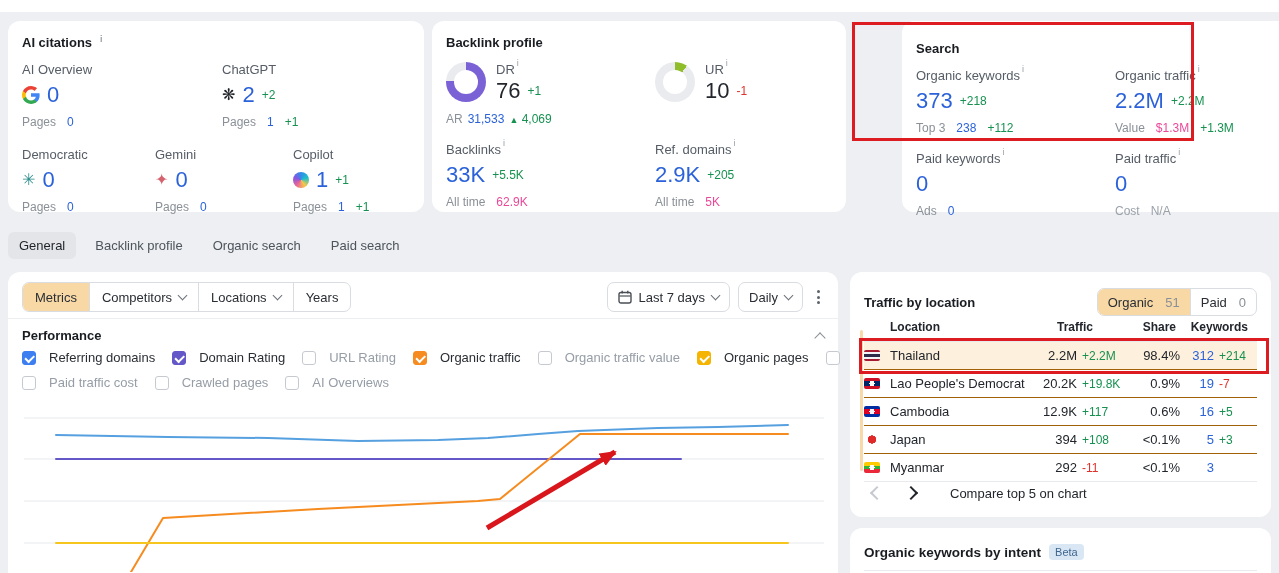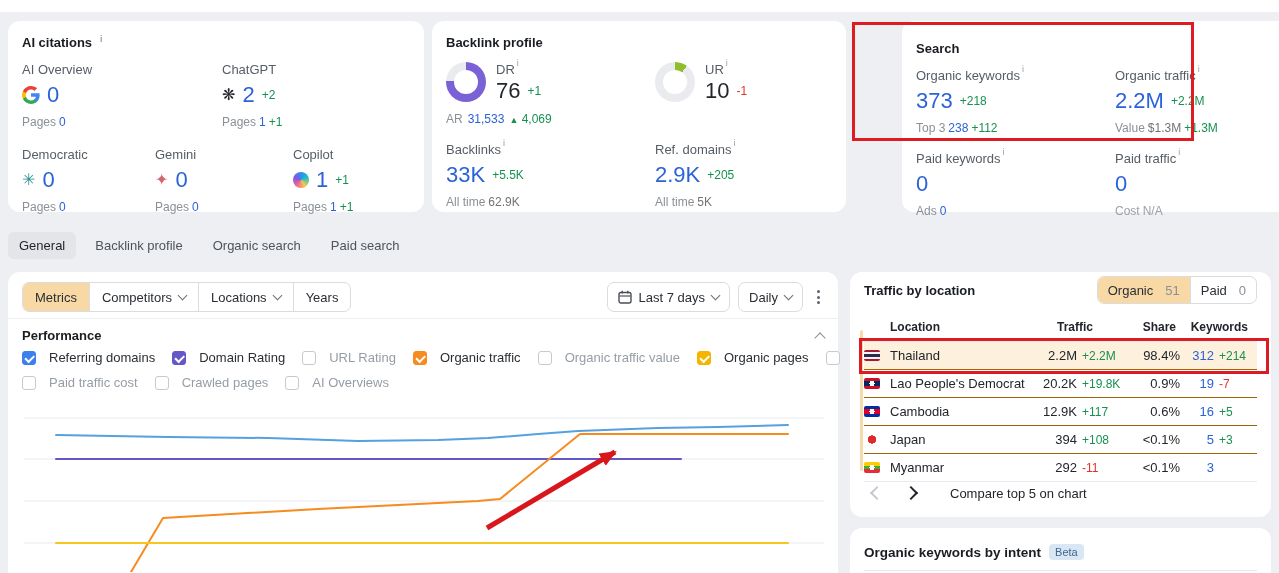--- a/index.html
+++ b/index.html
@@ -10,22 +10,22 @@
   .card-title{font-size:13px;font-weight:bold;color:#191c21;padding:14px 14px 0 14px;display:flex;align-items:center;gap:6px}
   .sup-i{font-size:9px;color:#9aa1a9;vertical-align:top;position:relative;top:-4px;margin-left:2px;cursor:default}
 
   
   .m-label{font-size:13px;color:#565d66}
   .m-value{display:flex;align-items:center;gap:7px;margin-top:5px}
   .big{font-size:22px;color:#2b62d9}
   .big.dark{color:#23272d}
   .delta{font-size:12px;color:#169150}
   .delta.neg{color:#e0322c}
-  .m-sub{font-size:12px;margin-top:7px;display:flex;gap:3px;align-items:baseline}
-  .g{color:#8a9097}.b{color:#2b62d9}.d{color:#737373}.muted{color:#9aa1a9}
+  .m-sub{font-size:12px;margin-top:7px;display:flex;gap:11px;align-items:baseline}
+  .g{color:#8a9097}.b{color:#2b62d9}.d{color:#ec4899}.muted{color:#9aa1a9}
 
   
   .ai-row{display:flex;padding:0 14px}
   .ai-row.r1{margin-top:12px}
   .ai-row.r2{margin-top:18px}
   .w200{flex:0 0 200px}.w133{flex:0 0 133px}.w138{flex:0 0 138px}.wfill{flex:1}
   .gicon{width:18px;height:18px;display:block}
   .txticon{font-size:16px;line-height:18px}
   .copilot{width:16px;height:16px;border-radius:50%;background:conic-gradient(#2e8de9,#1fc0c7,#f7c948,#ec6894,#8a54e0,#2e8de9)}
 
@@ -63,21 +63,21 @@
   .metrics-rows{position:absolute;left:14px;top:78px;right:10px}
   .mrow{display:flex;align-items:center;gap:17px;margin-bottom:10px;flex-wrap:nowrap}
   .metric-item{display:flex;align-items:center;gap:13px;cursor:pointer;white-space:nowrap}
   .cb{position:relative;width:14px;height:14px;border:1.5px solid #c6cad0;border-radius:3px;background:#fff;box-sizing:border-box}
   .cb.checked::after{content:"";position:absolute;left:2px;top:3px;width:7px;height:3.5px;border-left:2px solid #fff;border-bottom:2px solid #fff;transform:rotate(-45deg)}
   .cb-label{font-size:13px;color:#2a2e34}
   .cb-label.muted{color:#969da6}
   .chart-wrap{position:absolute;left:10px;top:122px}
 
   
-  .loc-head{display:flex;align-items:center;padding:4px 14px 0 14px}
+  .loc-head{display:flex;align-items:center;padding:16px 14px 0 14px}
   .loc-title{font-size:13px;font-weight:bold;color:#191c21;flex:1}
   .mini-seg{display:flex;border:1px solid #d9dce1;border-radius:7px;overflow:hidden;height:26px}
   .mini-seg .seg{padding:0 10px;font-size:13px}
   .cnt{color:#8a9097;margin-left:5px}
   .loc-table{position:absolute;left:14px;right:14px;top:44px}
   .loc-cols{display:flex;align-items:center;font-size:12px;font-weight:bold;color:#22262c;padding:4px 0 7px 0;border-bottom:1px solid #e8eaed}
   .loc-row{display:flex;align-items:center;height:27px;font-size:13px;color:#22262c;border-bottom:1px solid #a16207;cursor:pointer}
   .loc-row.hl{background:#fdf0dc}
   .c-flag{flex:0 0 26px;display:flex;align-items:center}
   .c-name{flex:1;overflow:hidden;white-space:nowrap}

